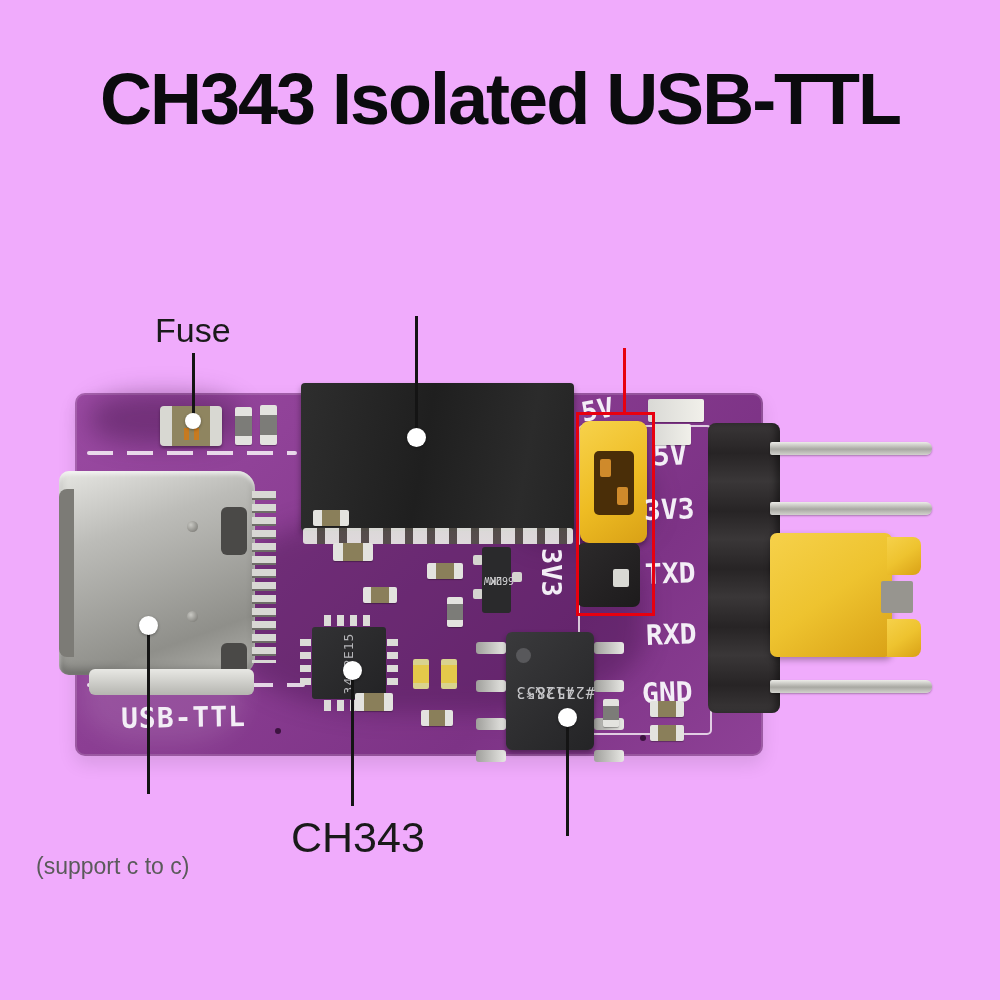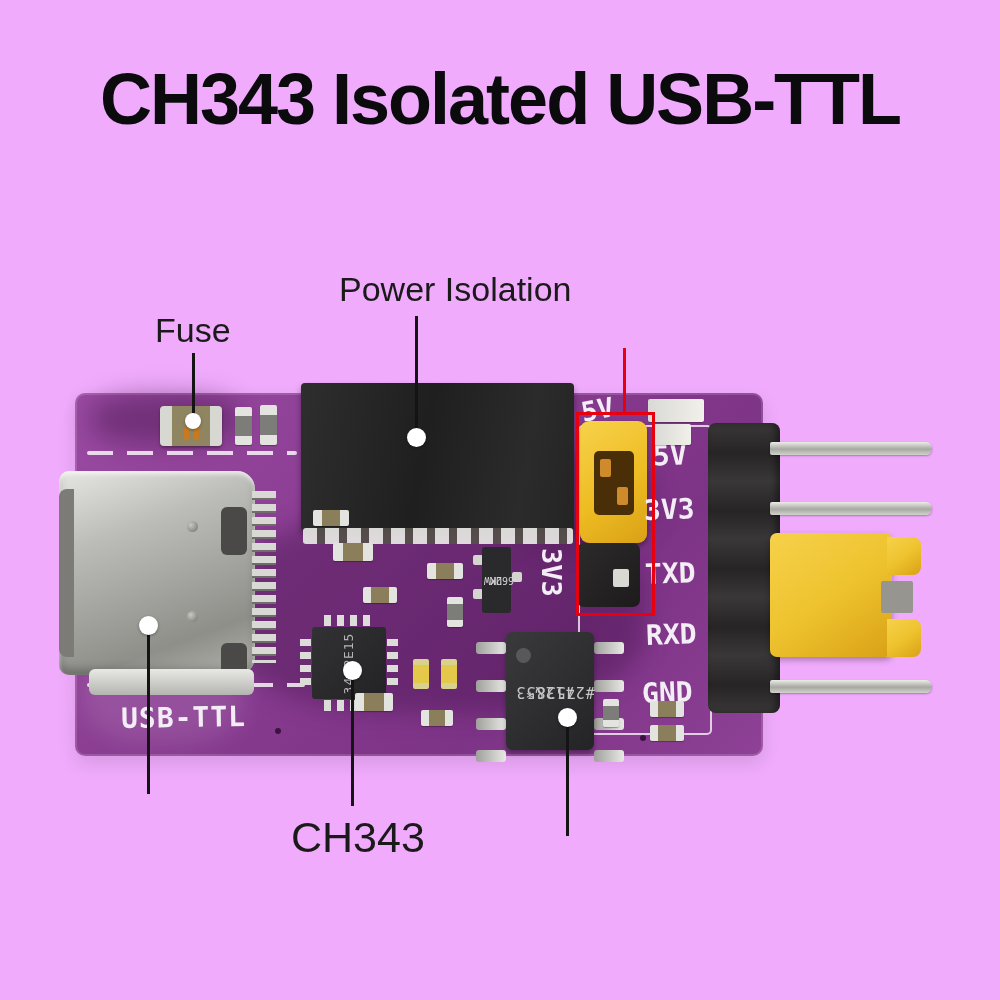--- a/index.html
+++ b/index.html
@@ -171,22 +171,22 @@
   .led-top{position:absolute;border-radius:2px;background:linear-gradient(90deg,#d9d9d5,#f1f0ea);
      box-shadow:0 1px 1px rgba(0,0,0,.25);}
 </style>
 </head>
 <body>
 
 <div id="scene">
 
   <div id="title">CH343 Isolated USB-TTL</div>
 
-  <div class="lbl" id="lbl-power">Power Isolation</div>
   <div class="lbl" id="lbl-fuse">Fuse</div>
+  <div class="lbl" id="lbl-typec-sub">(support c to c)</div>
   <div class="lbl" id="lbl-ch343">CH343</div>
 
   <div class="cline" id="line-fuse"></div>
   <div class="cline" id="line-power"></div>
   <div class="cline" id="line-typec"></div>
   <div class="cline" id="line-ch343"></div>
   <div class="cline" id="line-comm"></div>
   <div class="cline" id="line-level"></div>
 
   <div class="cdot" id="dot-fuse"></div>

